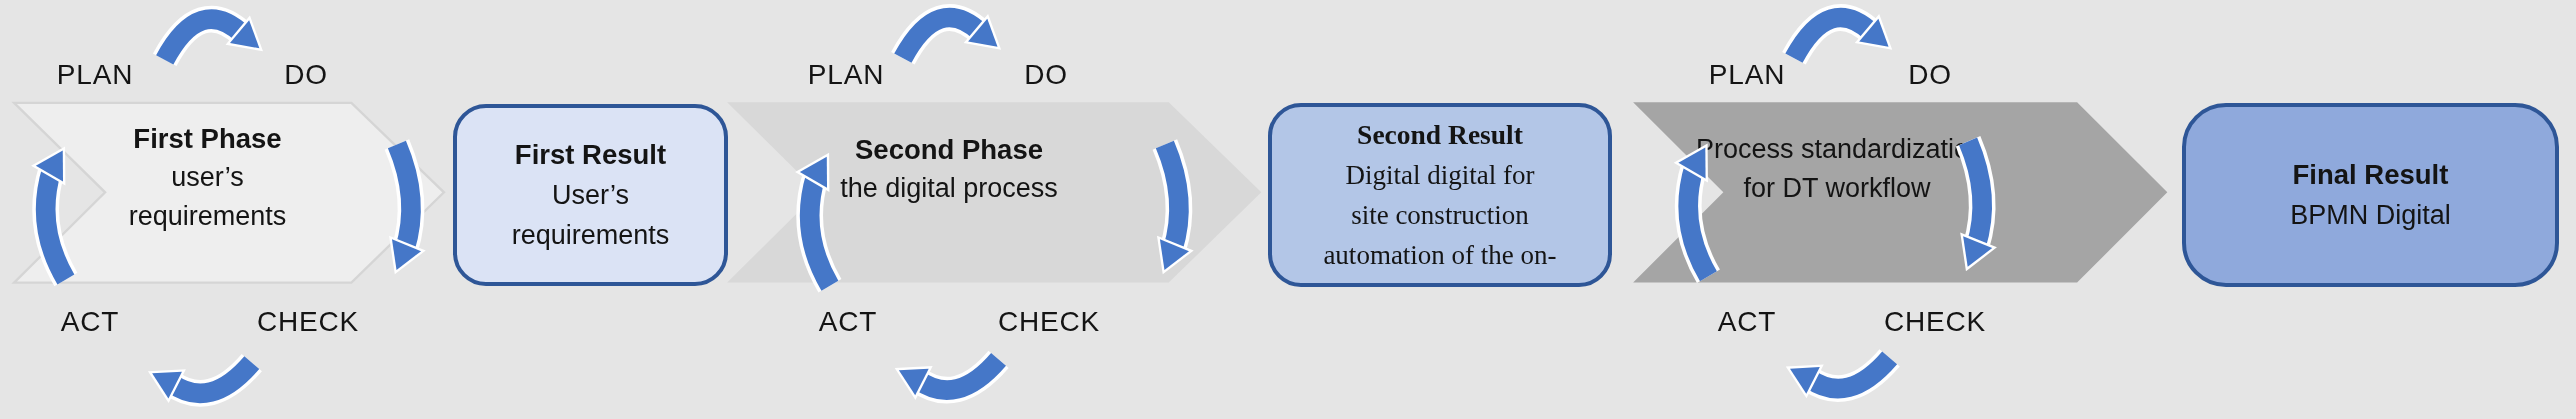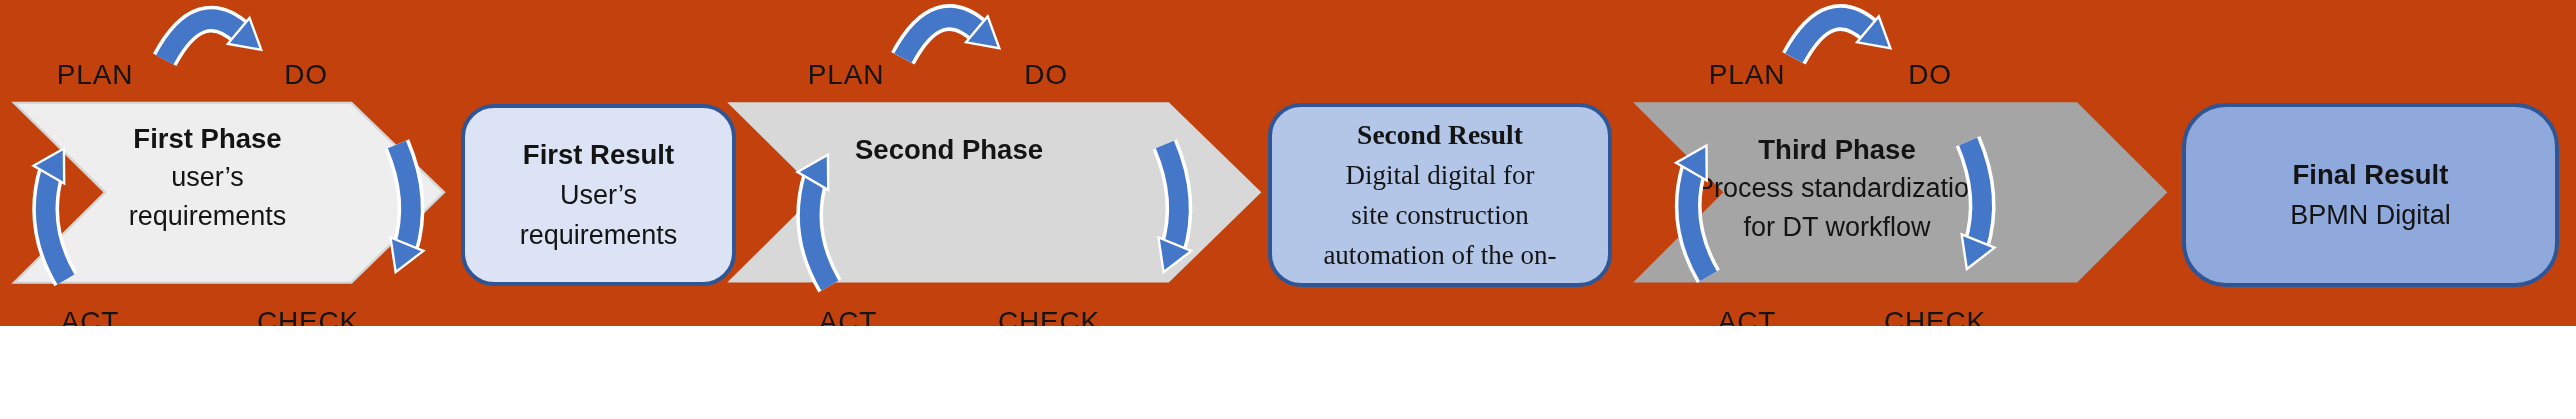--- a/index.html
+++ b/index.html
@@ -1,19 +1,19 @@
 <!DOCTYPE html>
 <html style="--accent_blue: #4577c8; --arrow_outline_white: #ffffff; --phase1_fill: #eeeeee; --phase1_stroke: #d5d5d5; --phase2_fill: #d8d8d8; --phase3_fill: #a5a5a5; --result1_fill: #dbe3f5; --result2_fill: #b3c6e7; --result3_fill: #8fa9dc; --result_border: #2e5697; --text: #141414;font-size:12.6px"><head>
 <meta charset="utf-8">
 <style>
   html,body{margin:0;padding:0;background:#ffffff;}
   #canvas{
     position:relative;
-    width:2576px;height:326px;
-    background:#c2410c;
+    width:2576px;height:419px;
+    background:#e5e5e5;
     font-family:"Liberation Sans", sans-serif;
     color:var(--text,#141414);
     overflow:hidden;
   }
   svg.layer{position:absolute;left:0;top:0;width:2576px;height:420px;}
   #shapes-layer{z-index:1;}
   #arrows-layer{z-index:4;pointer-events:none;}
 
   
   .phase1{fill:var(--phase1_fill,#eeeeee);stroke:var(--phase1_stroke,#d5d5d5);stroke-width:3;}
@@ -41,21 +41,21 @@
   .pt3{left:1696px;width:282px;top:130px;}
 
   .result-box{
     position:absolute;z-index:2;
     box-sizing:border-box;
     border:4.7px solid var(--result_border,#2e5697);
     display:flex;flex-direction:column;justify-content:center;align-items:center;
     text-align:center;font-size:27px;line-height:40px;white-space:nowrap;
   }
   .result-title{font-weight:bold;font-size:27.5px;}
-  .rb1{left:453px;top:104px;width:275px;height:182px;border-radius:33px;background:var(--result1_fill,#dbe3f5);margin-left:8px;}
+  .rb1{left:453px;top:104px;width:275px;height:182px;border-radius:33px;background:var(--result1_fill,#dbe3f5);}
   .rb2{left:1268px;top:103px;width:344px;height:184px;border-radius:33px;background:var(--result2_fill,#b3c6e7);font-family:Liberation Serif, serif;}
   .rb3{left:2182px;top:103px;width:377px;height:184px;border-radius:44px;background:var(--result3_fill,#8fa9dc);}
 </style>
 </head>
 <body>
 
 <div id="canvas">
 
   <svg id="shapes-layer" class="layer" viewBox="0 0 3284 535">
     <polygon class="phase1" points="18,131 448,131 566,245 448,360 18,360 134,245"></polygon>
@@ -78,23 +78,23 @@
   <div class="pdca" style="left:1747px;top:307px">ACT</div>
   <div class="pdca" style="left:1935px;top:307px">CHECK</div>
 
   <div class="phase-text pt1">
     <div class="phase-title">First Phase</div>
     <div>user’s</div>
     <div>requirements</div>
   </div>
   <div class="phase-text pt2">
     <div class="phase-title">Second Phase</div>
+    <div>the digital process</div>
   </div>
   <div class="phase-text pt3">
-    <div class="phase-title">Third Phase</div>
     <div>Process standardization</div>
     <div>for DT workflow</div>
   </div>
 
   <div class="result-box rb1">
     <div class="result-title">First Result</div>
     <div>User’s</div>
     <div>requirements</div>
   </div>
   <div class="result-box rb2">

